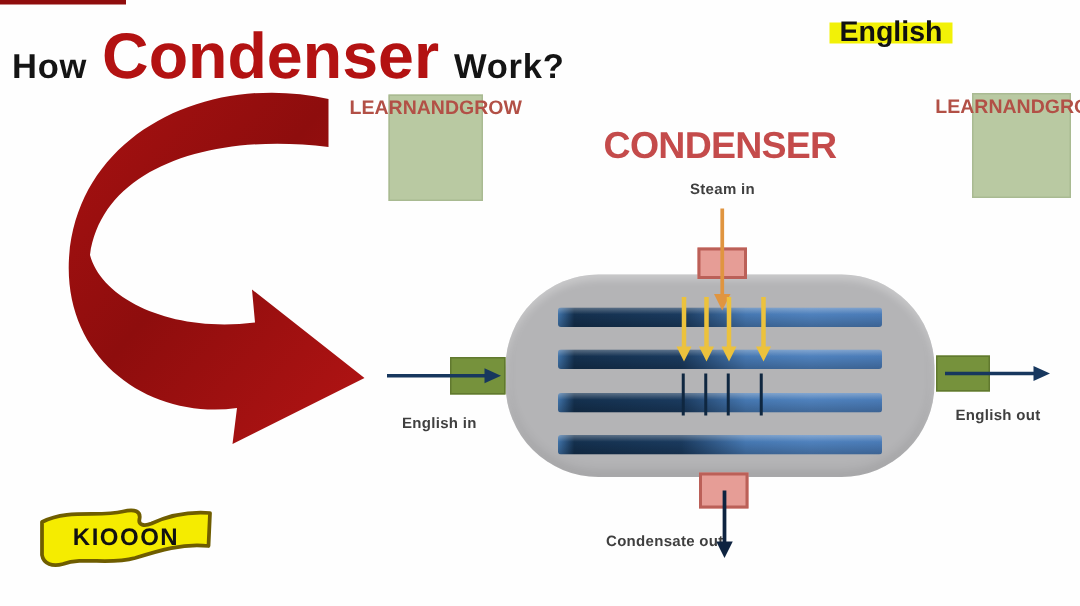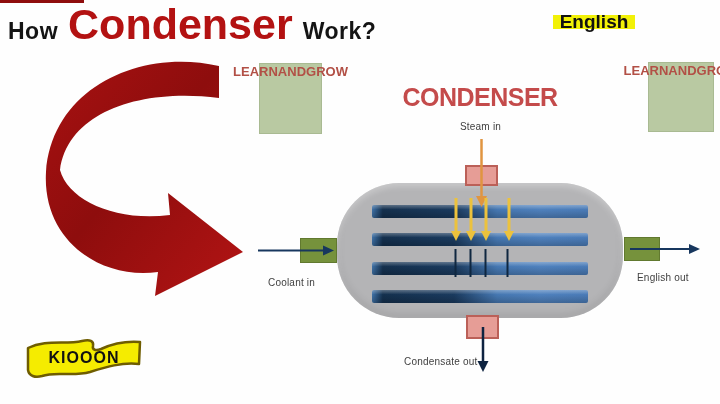--- a/index.html
+++ b/index.html
@@ -3,21 +3,21 @@
 <meta charset="utf-8">
 <style>
   html,body { margin:0; padding:0; background:#ffffff; }
   .canvas {
     position:relative; width:720px; height:404px; background:#fefefe;
     font-family:"Liberation Sans", sans-serif; overflow:hidden;
   }
   .top-strip { position:absolute; left:0; top:0; width:84px; height:3px; background:#8f0d0d; }
 
   
-  .title { position:absolute; left:8px; top:0; display:flex; align-items:baseline; gap:10px; }
+  .title { position:absolute; left:8px; top:14px; display:flex; align-items:baseline; gap:10px; }
   .title .t-small { font-size:23px; font-weight:bold; color:#141414; letter-spacing:.5px; }
   .title .t-big   { font-size:43px; font-weight:bold; color:#b31212; }
 
   
   .english {
     position:absolute; left:553px; top:15px; width:82px; height:14px;
     background:#f2f107; color:#111; font-size:19px; font-weight:bold;
     display:flex; align-items:center; justify-content:center;
   }
   .learn {
@@ -27,21 +27,21 @@
     border:1px solid #a9ba92;
   }
   .learn-left  { left:259px; top:63px; width:61px; height:69px; }
   .learn-right { left:648px; top:62px; width:64px; height:68px; }
 
   
   .cond-title {
     position:absolute; left:395px; top:83px; width:170px; text-align:center;
     font-size:25px; font-weight:bold; color:#c44b4b; letter-spacing:-0.5px;
   }
-  .dlabel { position:absolute; font-size:10px; font-weight:normal; color:#3f3f3f; letter-spacing:.2px;text-align:right; }
+  .dlabel { position:absolute; font-size:10px; font-weight:bold; color:#3f3f3f; letter-spacing:.2px;text-align:right; }
   .lbl-steam     { left:460px; top:121px; }
   .lbl-cool-in   { left:268px; top:277px; }
   .lbl-cool-out  { left:637px; top:272px; }
   .lbl-cond      { left:404px; top:354px; line-height:15px; }
 
   
   .shell {
     position:absolute; left:337px; top:183px; width:286px; height:135px;
     background:#b4b4b6; border-radius:62px;
     box-shadow: inset 0 3px 6px rgba(255,255,255,.35), inset 0 -4px 8px rgba(0,0,0,.10);
@@ -99,21 +99,21 @@
   <div class="tube tube1"></div>
   <div class="tube tube2"></div>
   <div class="tube tube3"></div>
   <div class="tube tube4"></div>
   <div class="tab tab-left"></div>
   <div class="tab tab-right"></div>
   <div class="port port-steam"></div>
   <div class="port port-cond"></div>
 
   <div class="dlabel lbl-steam">Steam in</div>
-  <div class="dlabel lbl-cool-in">Coolant in</div>
+  <div class="dlabel lbl-cool-in">English in</div>
   <div class="dlabel lbl-cool-out">English out</div>
   <div class="dlabel lbl-cond">
     <div>Condensate out</div>
   </div>
 
   <svg class="overlay" viewBox="0 0 720 404">
     <defs>
       <linearGradient id="rg" x1="0" y1="0" x2="1" y2="1">
         <stop offset="0" stop-color="#a81111"></stop>
         <stop offset="0.45" stop-color="#8e0d0d"></stop>

